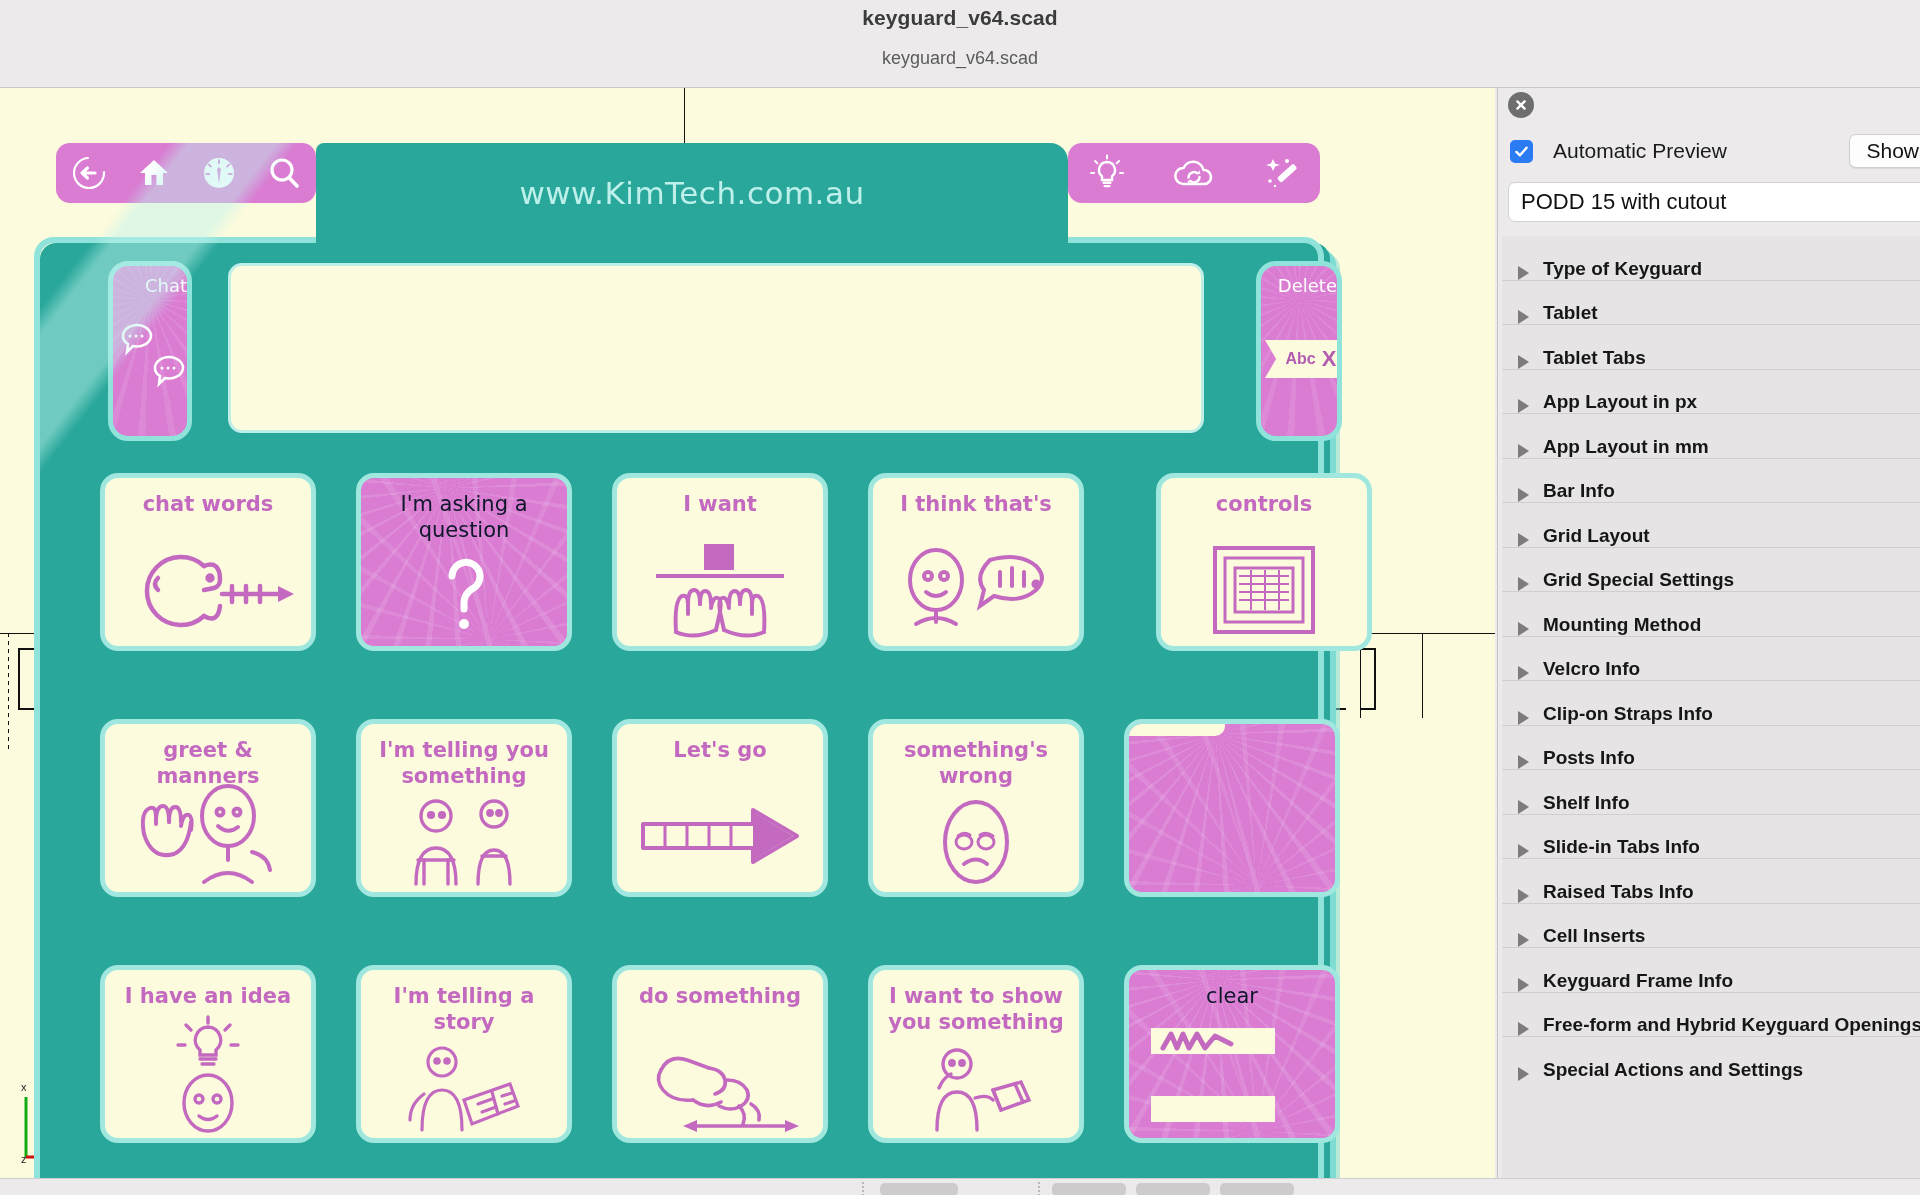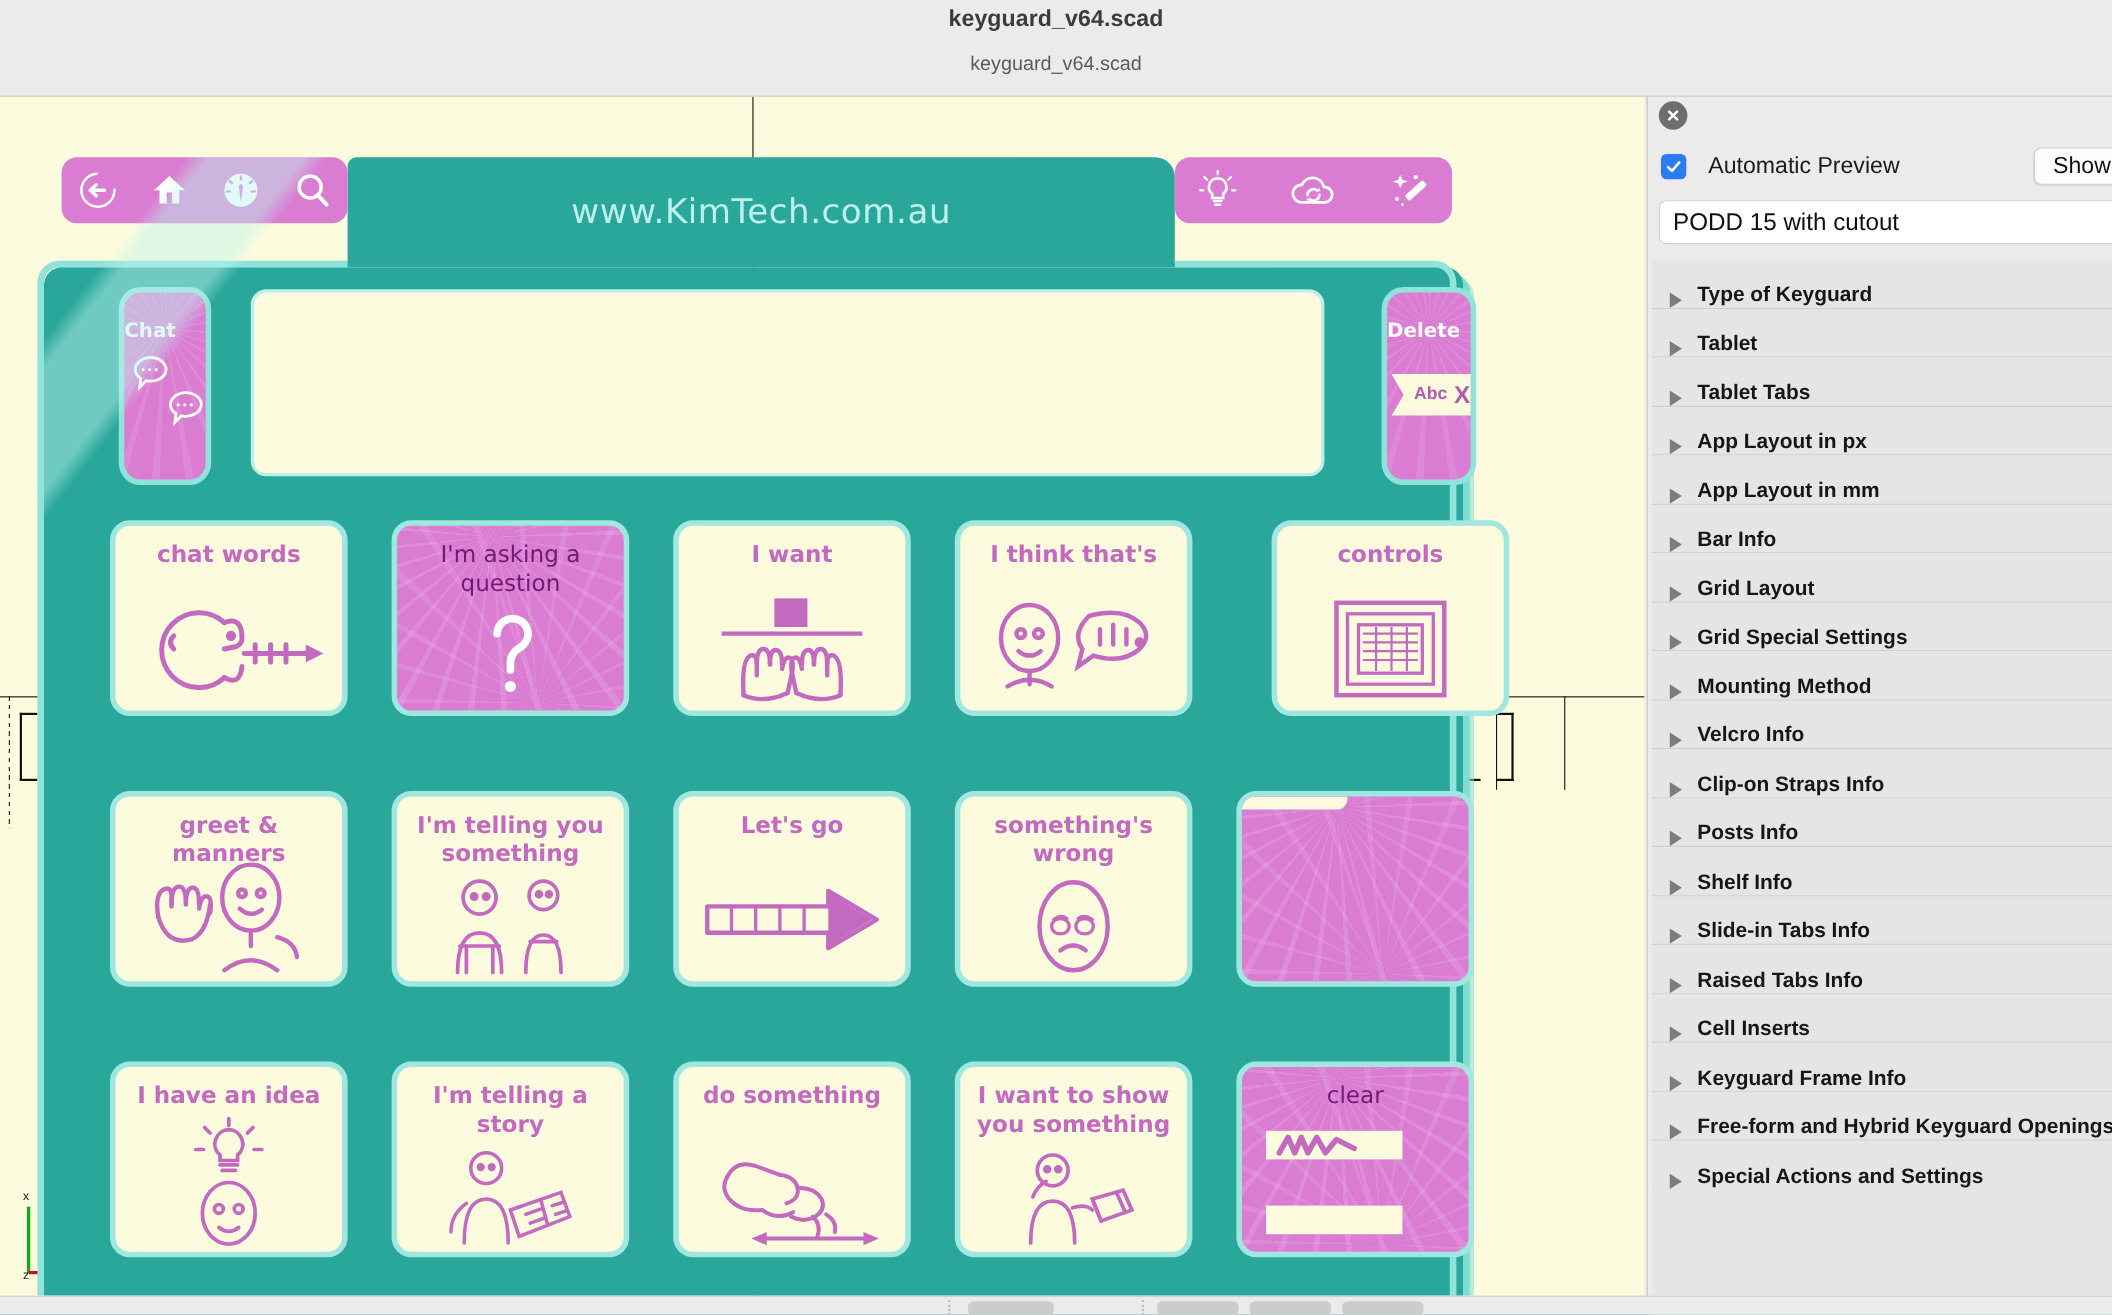--- a/index.html
+++ b/index.html
@@ -104,22 +104,22 @@
     border:5px solid #8fe3da; overflow:hidden;
   }
   .sidebtn::before{
     content:""; position:absolute; inset:0;
     background:
       radial-gradient(circle at 50% 0%, rgba(255,255,255,.22) 0 1px, transparent 1px),
       repeating-conic-gradient(from 0deg at 50% 20%, rgba(255,255,255,.10) 0deg 3deg, transparent 3deg 13deg);
     pointer-events:none;
   }
   .sidebtn .cap {
-    position:absolute; left:0; top:24px; width:100%; text-align:left;
-    font-family:"DejaVu Sans", sans-serif; font-size:18px; color:#ffffff;font-weight:bold;
+    position:absolute; left:0; top:9px; width:100%; text-align:right;
+    font-family:"DejaVu Sans", sans-serif; font-size:18px; color:#ffffff;
   }
   .chatbtn { left:68px; top:118px; width:84px; height:180px; }
   .delbtn  { left:1216px; top:118px; width:86px; height:180px; }
   .abc-tag {
     position:absolute; left:4px; top:74px; width:92px; height:38px;
     background:#fcfbdd;
     clip-path:polygon(0 0,100% 0,100% 100%,0 100%,12% 50%);
     display:flex; align-items:center; justify-content:center; gap:6px;
   }
   .abc-tag .t1 { font-size:16px; font-weight:bold; color:#b25bb0; }
@@ -140,21 +140,21 @@
       repeating-conic-gradient(from 10deg at 42% 6%, rgba(255,255,255,.12) 0deg 2deg, transparent 2deg 11deg),
       repeating-conic-gradient(from 200deg at 62% 96%, rgba(255,255,255,.10) 0deg 2deg, transparent 2deg 14deg);
     pointer-events:none;
   }
   .cell .label {
     position:absolute; left:10px; right:10px; top:14px;
     font-family:"DejaVu Sans", sans-serif;
     font-size:21px; line-height:1.22; font-weight:bold; color:#c469c0;
     text-align:center;
   }
-  .cell.filled .label { color:#701a75; font-weight:normal; }
+  .cell.filled .label { color:#0f172a; font-weight:normal; }
   .cell .art {
     position:absolute; left:0; right:0; top:62px; bottom:6px;
     display:flex; align-items:center; justify-content:center;
   }
   .cell .art svg { overflow:visible; }
 
   
   .cell.blank .tabtop {
     position:absolute; left:0; top:0; width:96px; height:12px;
     background:#fcfbdd; border-bottom-right-radius:10px;

